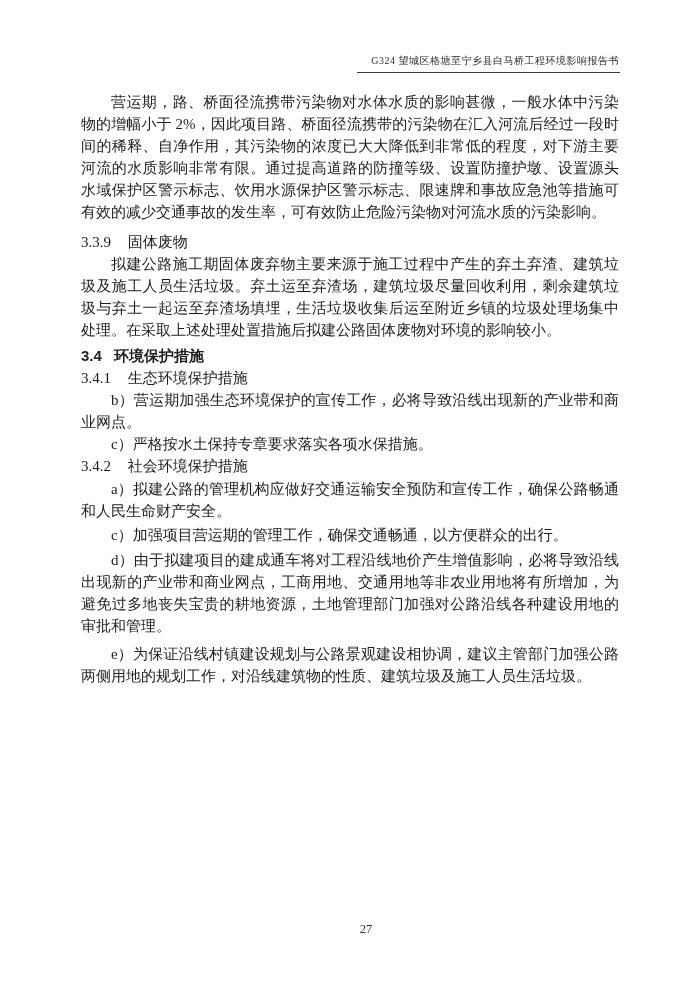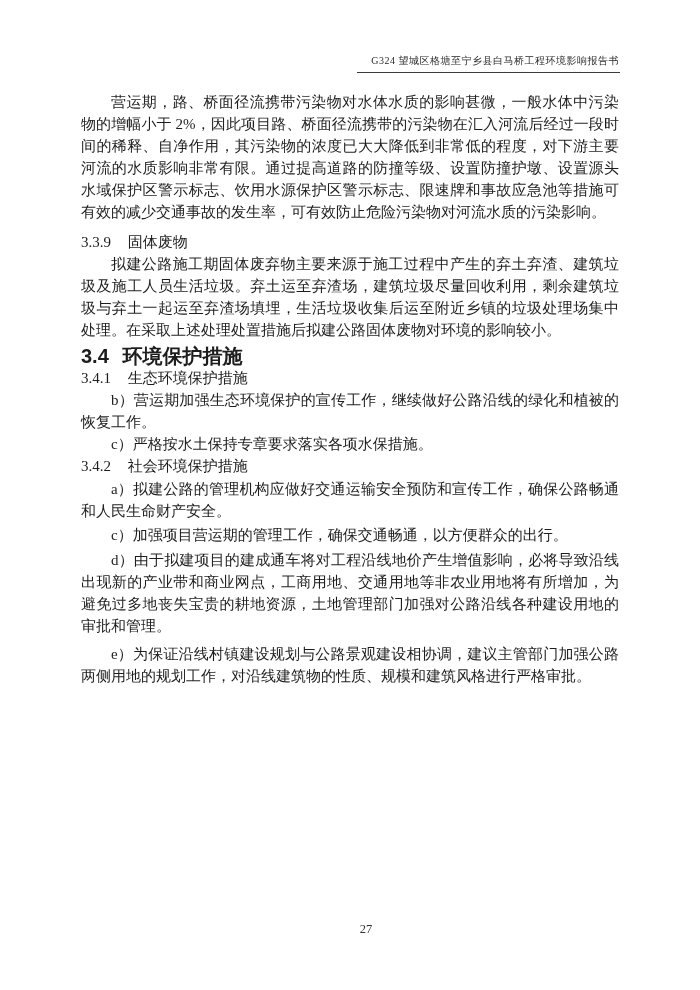--- a/index.html
+++ b/index.html
@@ -49,21 +49,21 @@
   .sec-heading {
     margin: 0;
     font-size: 15px;
     font-weight: normal;
     text-indent: 0;
   }
   .sec-heading .h-num { margin-right: 13px; }
   .sec-heading.bold {
     font-weight: bold;
     font-family: "Liberation Sans", "DejaVu Sans", sans-serif;
-    font-size: 20px;
+    font-size: 15px;
   }
   .sec-heading.bold .h-num { margin-right: 8px; }
   .mt8 { margin-top: 8px !important; }
   .mt6 { margin-top: 6px !important; }
   .mt5 { margin-top: 5px !important; }
   .mt4 { margin-top: 4px !important; }
   .mt3 { margin-top: 3px !important; }
   .mt2 { margin-top: 2px !important; }
   .mt1 { margin-top: 1px !important; }
   .footer {
@@ -101,32 +101,32 @@
     <h2 class="sec-heading bold mt4">
       <span class="h-num">3.4</span>
       <span>环境保护措施</span>
     </h2>
 
     <h3 class="sec-heading">
       <span class="h-num">3.4.1</span>
       <span>生态环境保护措施</span>
     </h3>
 
-    <p>b）营运期加强生态环境保护的宣传工作，继续做好公路沿线的绿化和植被的恢复工作。</p>
+    <p>b）营运期加强生态环境保护的宣传工作，必将导致沿线出现新的产业带和商业网点。</p>
     <p>c）严格按水土保持专章要求落实各项水保措施。</p>
 
     <h3 class="sec-heading">
       <span class="h-num">3.4.2</span>
       <span>社会环境保护措施</span>
     </h3>
 
     <p class="mt1">a）拟建公路的管理机构应做好交通运输安全预防和宣传工作，确保公路畅通和人民生命财产安全。</p>
     <p class="mt2">c）加强项目营运期的管理工作，确保交通畅通，以方便群众的出行。</p>
     <p class="mt3">d）由于拟建项目的建成通车将对工程沿线地价产生增值影响，必将导致沿线出现新的产业带和商业网点，工商用地、交通用地等非农业用地将有所增加，为避免过多地丧失宝贵的耕地资源，土地管理部门加强对公路沿线各种建设用地的审批和管理。</p>
-    <p class="mt6">e）为保证沿线村镇建设规划与公路景观建设相协调，建议主管部门加强公路两侧用地的规划工作，对沿线建筑物的性质、规模和建筑风格进行严格审批。</p>
+    <p class="mt6">e）为保证沿线村镇建设规划与公路景观建设相协调，建议主管部门加强公路两侧用地的规划工作，对沿线建筑物的性质、建筑垃圾及施工人员生活垃圾。</p>
 
   </div>
 
   <div class="footer">
     <span>27</span>
   </div>
 
 </div>
 
 </body></html>

